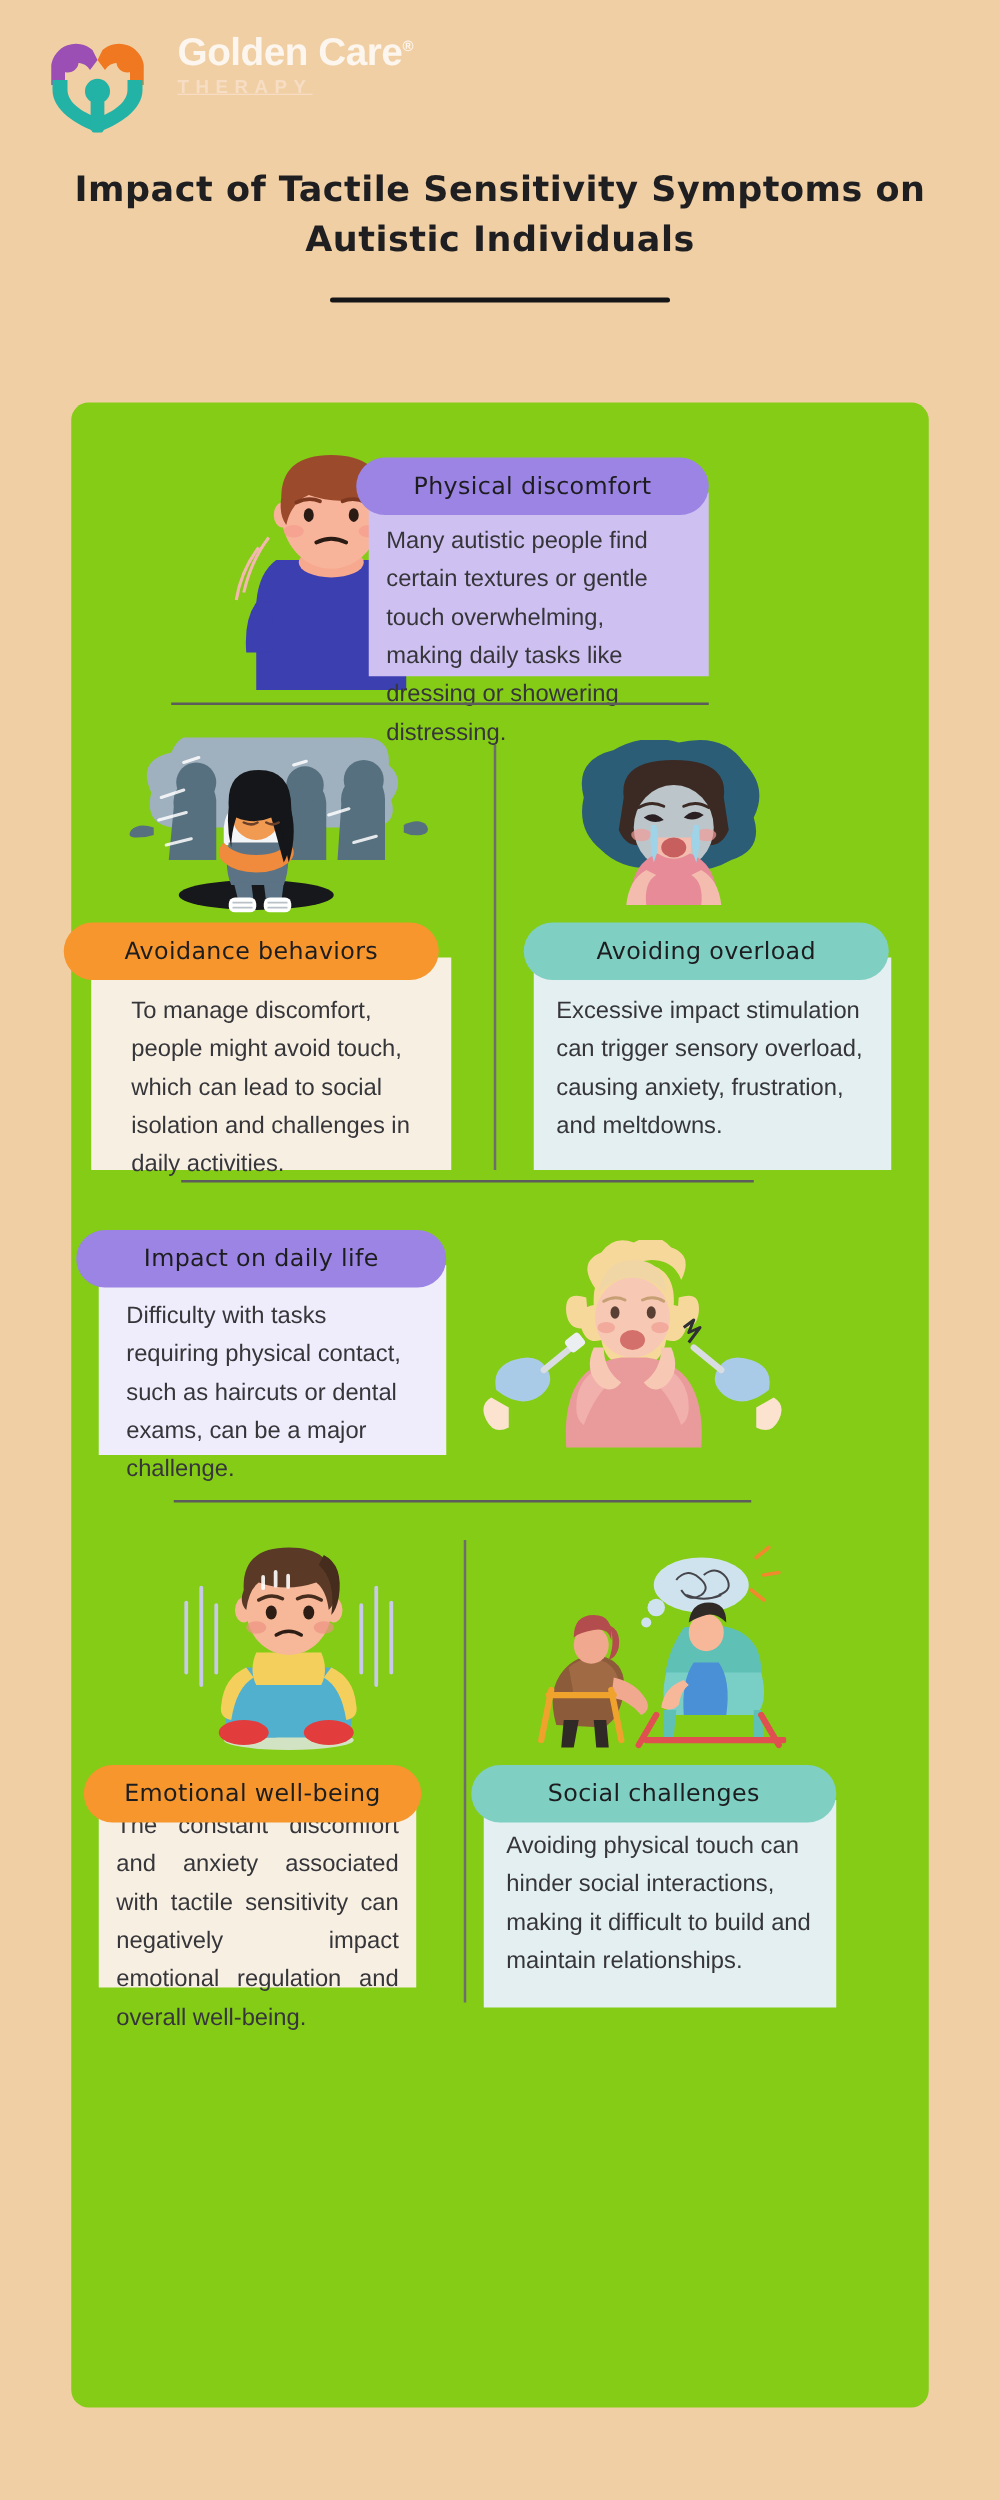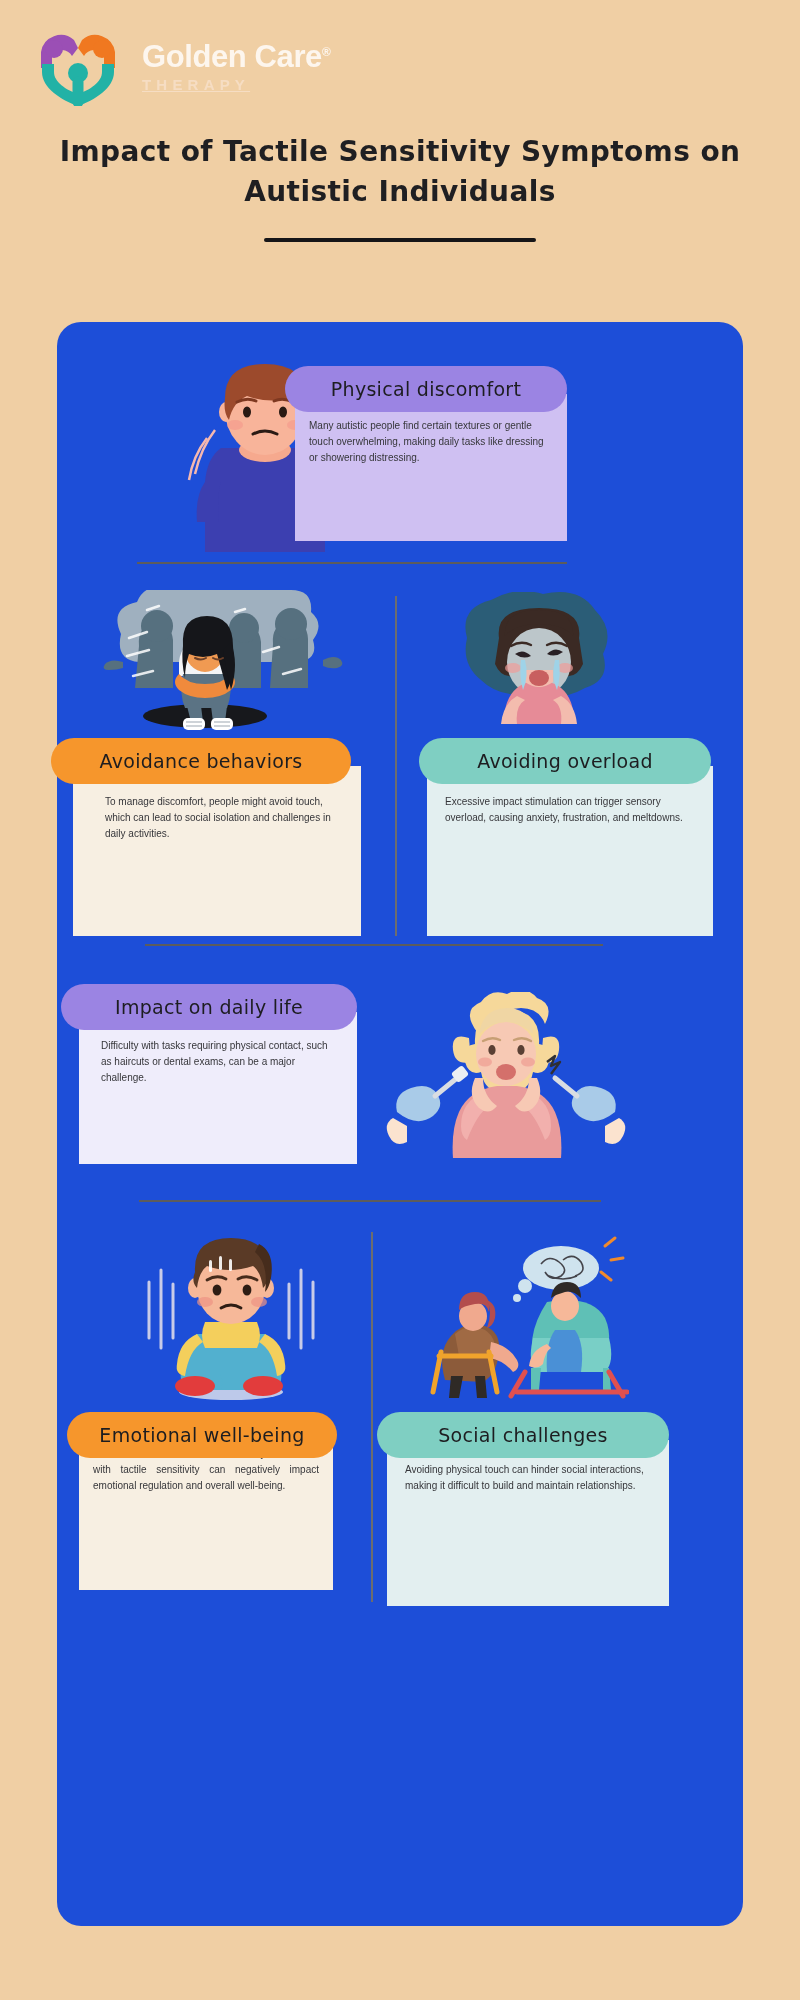--- a/index.html
+++ b/index.html
@@ -6,21 +6,21 @@
   html,body { width:800px; height:2000px; }
   body {
     background:#f0cfa4;
     font-family:"Liberation Sans", sans-serif;
     position:relative;
     overflow:hidden;
   }
 
   
   .header { padding:22px 0 0 0; }
-  .logo-row { display:flex; align-items:center; padding-left:28px; gap:14px; }
+  .logo-row { display:flex; align-items:flex-start; padding-left:28px; gap:14px; }
   .logo-mark { width:100px; height:84px; flex:none; }
   .logo-words { display:flex; flex-direction:column; justify-content:center; margin-top:4px; }
   .logo-name {
     font-size:31px; font-weight:bold; color:#fdf6ee; letter-spacing:-0.4px;
     line-height:1;
   }
   .logo-name sup { font-size:12px; vertical-align:super; }
   .logo-sub {
     font-size:15px; font-weight:bold; color:#f6ddc3; letter-spacing:5.2px;
     margin-top:5px; line-height:1;text-decoration:underline;
@@ -37,35 +37,35 @@
     letter-spacing:0.4px;
   }
   .title-rule {
     width:272px; height:4px; margin:26px auto 0 auto;
     background:#161618; border-radius:3px;
   }
 
   
   .panel {
     position:absolute; left:57px; top:322px; width:686px; height:1604px;
-    background:#1d4ed8; border-radius:24px;
+    background:#84cc16; border-radius:14px;
   }
 
   .divider { height:2px; background:#5c5c5c; }
   .vdivider { width:2px; background:#6d6d6d; }
 
   .badge {
     display:flex; align-items:center; justify-content:center;
     border-radius:24px; height:46px;
     font-family:"DejaVu Sans", sans-serif;
     font-size:19px; color:#1d1d20; letter-spacing:0.3px;
     position:relative; z-index:2;
   }
   .body-text {
-    font-size:10px; line-height:1.62; color:#36363a;
+    font-size:19px; line-height:1.62; color:#36363a;
   }
   .justify { text-align:justify; }
 
   
   .s1 { position:absolute; left:0; top:22px; width:686px; height:210px; }
   .s1 .art { position:absolute; left:118px; top:8px; width:180px; height:200px; }
   .s1 .badge {
     position:absolute; left:228px; top:22px; width:282px;
     background:#9b84e3;
   }

